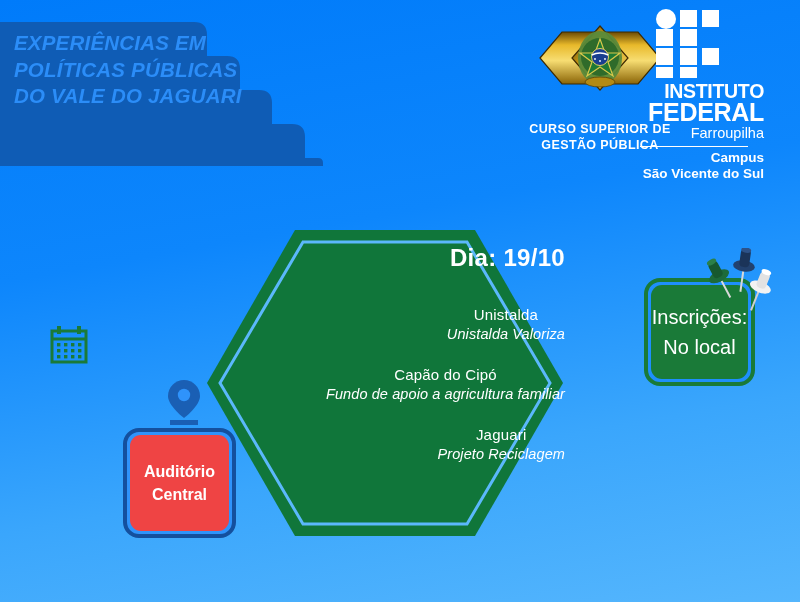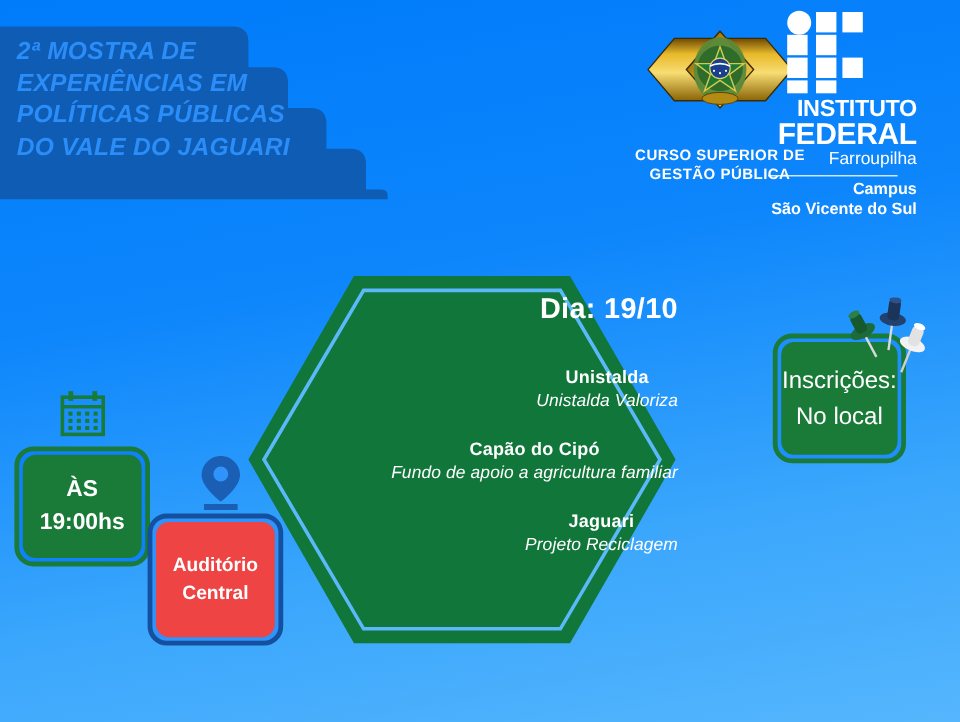--- a/index.html
+++ b/index.html
@@ -47,21 +47,21 @@
   #hex-wrap{position:absolute;left:205px;top:228px;width:360px;height:310px;}
   #hex-wrap svg{position:absolute;left:0;top:0;}
   #hex-content{
     position:absolute;left:0;top:0;width:360px;height:310px;
     display:flex;flex-direction:column;align-items:flex-end;
     color:#ffffff;text-align:center;
   }
   #hex-title{font-size:24px;font-weight:bold;margin-top:16px;letter-spacing:0.3px;}
   .city-block{margin-top:24px;}
   .city-block.first{margin-top:34px;}
-  .city-name{font-size:15px;font-weight:bold;letter-spacing:0.2px;}
+  .city-name{font-size:15px;font-weight:normal;letter-spacing:0.2px;}
   .city-proj{font-size:14.5px;font-style:italic;margin-top:3px;letter-spacing:0.1px;}
 
   
   #cal-icon{position:absolute;left:45px;top:322px;width:48px;height:48px;}
   #time-box{
     position:absolute;left:12px;top:372px;width:113px;height:100px;
     border:4px solid #1a7a38;border-radius:16px;
     background:#0f81fb;
     box-sizing:border-box;padding:3px;
   }
@@ -102,21 +102,20 @@
 </head>
 <body>
 
 <div id="poster">
 
   <div id="banner">
     <svg width="330" height="150" viewBox="0 0 330 150">
       <path d="M0 4 L194 4 Q207 4 207 17 L207 38 Q207 38 220 38 L227 38 Q240 38 240 51 L240 72 Q253 72 253 72 L259 72 Q272 72 272 85 L272 106 Q285 106 285 106 L292 106 Q305 106 305 119 L305 140 L318 140 Q323 140 323 145 L323 148 L0 148 Z" fill="#0f5cb5"></path>
     </svg>
     <div id="banner-text">
-      <div>2ª MOSTRA DE</div>
       <div>EXPERIÊNCIAS EM</div>
       <div>POLÍTICAS PÚBLICAS</div>
       <div>DO VALE DO JAGUARI</div>
     </div>
   </div>
 
   <div id="cstgp">
     <div class="emblem">
       <svg width="128" height="80" viewBox="0 0 128 80">
         <defs>
@@ -226,26 +225,20 @@
         <rect x="26" y="27" width="3.4" height="3.4"></rect>
           <rect x="33" y="27" width="3.4" height="3.4"></rect>
         <rect x="12" y="33" width="3.4" height="3.4"></rect>
           <rect x="19" y="33" width="3.4" height="3.4"></rect>
         <rect x="26" y="33" width="3.4" height="3.4"></rect>
           <rect x="33" y="33" width="3.4" height="3.4"></rect>
       </g>
     </svg>
   </div>
 
-  <div id="time-box">
-    <div class="inner">
-      <div>ÀS</div>
-      <div>19:00hs</div>
-    </div>
-  </div>
 
   <div id="pin-icon">
     <svg width="40" height="48" viewBox="0 0 40 48">
       <path d="M20 2 C11.2 2 4 9.2 4 18 C4 28 20 40 20 40 C20 40 36 28 36 18 C36 9.2 28.8 2 20 2 Z" fill="#1a5fb4"></path>
       <circle cx="20" cy="17" r="6.2" fill="#2f93fb"></circle>
       <rect x="6" y="42" width="28" height="5" fill="#1a5fb4"></rect>
     </svg>
   </div>
 
   <div id="aud-box">

